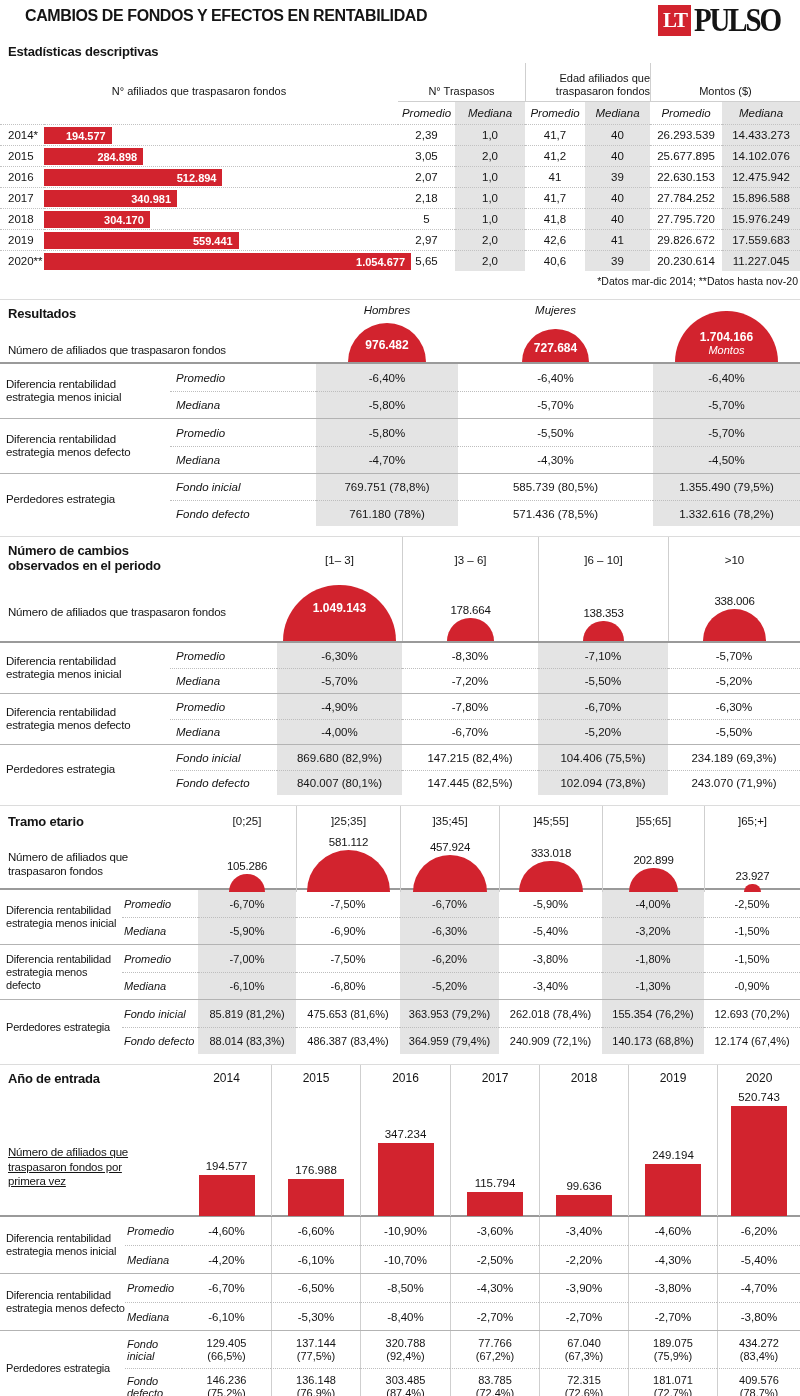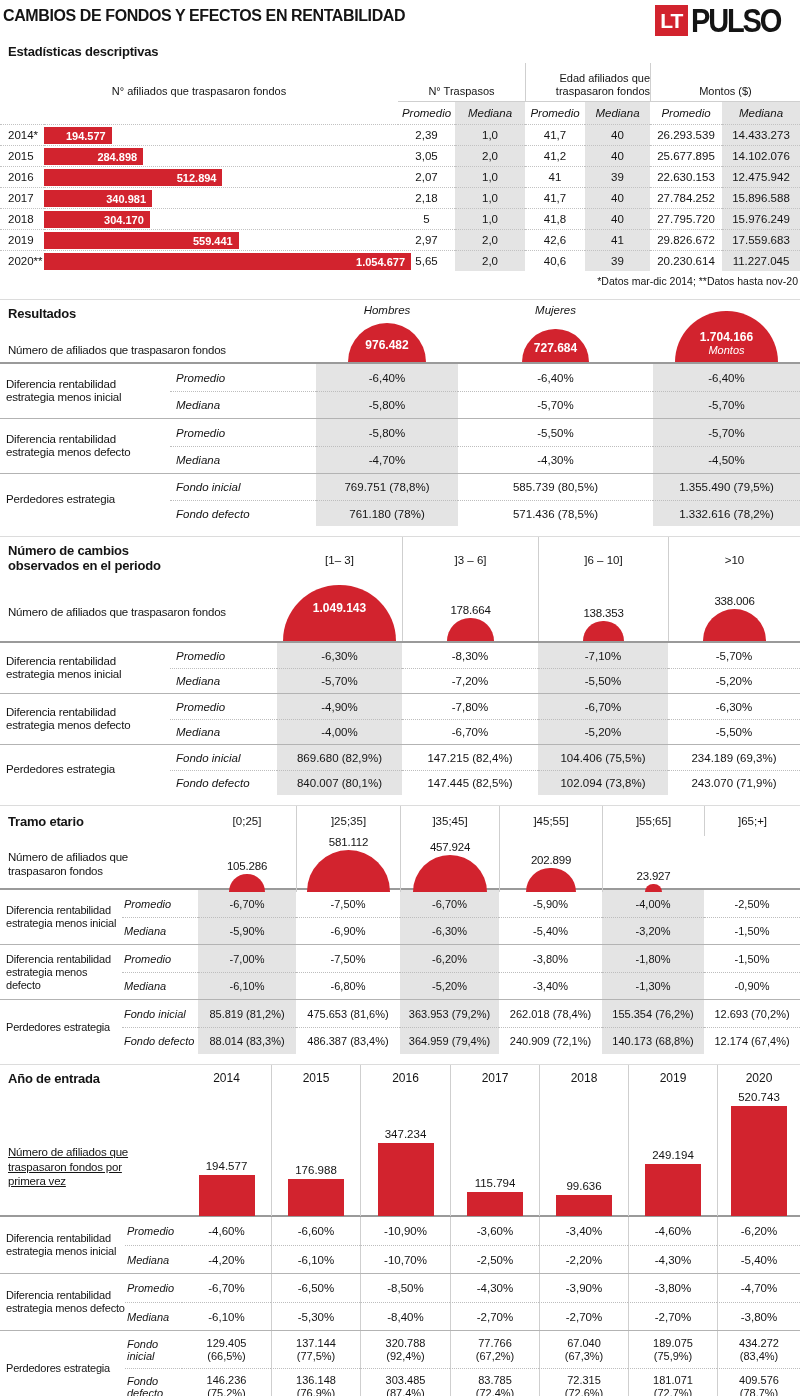--- a/index.html
+++ b/index.html
@@ -1,22 +1,22 @@
 <!DOCTYPE html>
 <html><head>
 <meta charset="utf-8">
 <style>
   html,body{margin:0;padding:0;background:#fff;}
   body{width:800px;height:1396px;overflow:hidden;font-family:"Liberation Sans",sans-serif;color:#141414;}
   .page{width:800px;position:relative;}
 
   
-  .hd{display:flex;justify-content:space-between;align-items:flex-start;padding:5px 8px 0 3px;}
+  .hd{display:flex;justify-content:space-between;align-items:flex-start;padding:5px 8px 0 25px;}
   .hd-title{font-size:16px;font-weight:bold;letter-spacing:-0.4px;padding-top:2px;}
-  .logo{display:flex;align-items:center;}
+  .logo{display:flex;align-items:center;font-family:Liberation Serif, serif;}
   .logo-lt{width:33px;height:31px;background:#d2232e;color:#fff;font-weight:bold;font-size:21px;display:flex;align-items:center;justify-content:center;letter-spacing:-1px;}
   .logo-pulso{font-size:33px;font-weight:bold;letter-spacing:-2.5px;line-height:0.95;transform:scaleX(0.88);transform-origin:left center;margin-left:3px;}
 
   
   .sec-title{font-size:13px;font-weight:bold;letter-spacing:-0.2px;}
   .c{display:flex;align-items:center;justify-content:center;font-size:11.5px;}
   .sub{font-style:italic;font-size:11.5px;display:flex;align-items:center;padding-left:6px;}
   .glabel{font-size:11.5px;line-height:1.2;display:flex;align-items:center;padding-left:6px;letter-spacing:-0.2px;}
   .glabel span{max-width:135px;}
   .gc{background:#e4e4e4;}
@@ -167,21 +167,21 @@
       <div class="s1-val">2,07</div>
       <div class="s1-val gc">1,0</div>
       <div class="s1-val">41</div>
       <div class="s1-val gc">39</div>
       <div class="s1-val">22.630.153</div>
       <div class="s1-val gc">12.475.942</div>
     </div>
     <div class="s1-grid s1-row">
       <div class="s1-year">2017</div>
       <div class="s1-barcell">
-          <span class="hbar" style="width: 108px;">340.981</span>
+          <span class="hbar" style="width: 133px;">340.981</span>
         </div>
       <div class="s1-val">2,18</div>
       <div class="s1-val gc">1,0</div>
       <div class="s1-val">41,7</div>
       <div class="s1-val gc">40</div>
       <div class="s1-val">27.784.252</div>
       <div class="s1-val gc">15.896.588</div>
     </div>
     <div class="s1-grid s1-row">
       <div class="s1-year">2018</div>
@@ -382,20 +382,24 @@
           <span class="dome-top">105.286</span>
           <span class="dome" style="width: 35.6926px; height: 17.8463px;"></span>
         </div>
       <div class="dome-cell vl">
           <span class="dome-top">581.112</span>
           <span class="dome" style="width: 83.8538px; height: 41.9269px;"></span>
         </div>
       <div class="dome-cell vl">
           <span class="dome-top">457.924</span>
           <span class="dome" style="width: 74.4371px; height: 37.2185px;"></span>
+        </div>
+      <div class="dome-cell vl">
+          <span class="dome-top">333.018</span>
+          <span class="dome" style="width: 63.4785px; height: 31.7392px;"></span>
         </div>
       <div class="dome-cell vl">
           <span class="dome-top">202.899</span>
           <span class="dome" style="width: 49.5487px; height: 24.7744px;"></span>
         </div>
       <div class="dome-cell vl">
           <span class="dome-top">23.927</span>
           <span class="dome" style="width: 17.0152px; height: 8.5076px;"></span>
         </div>
     </div>

